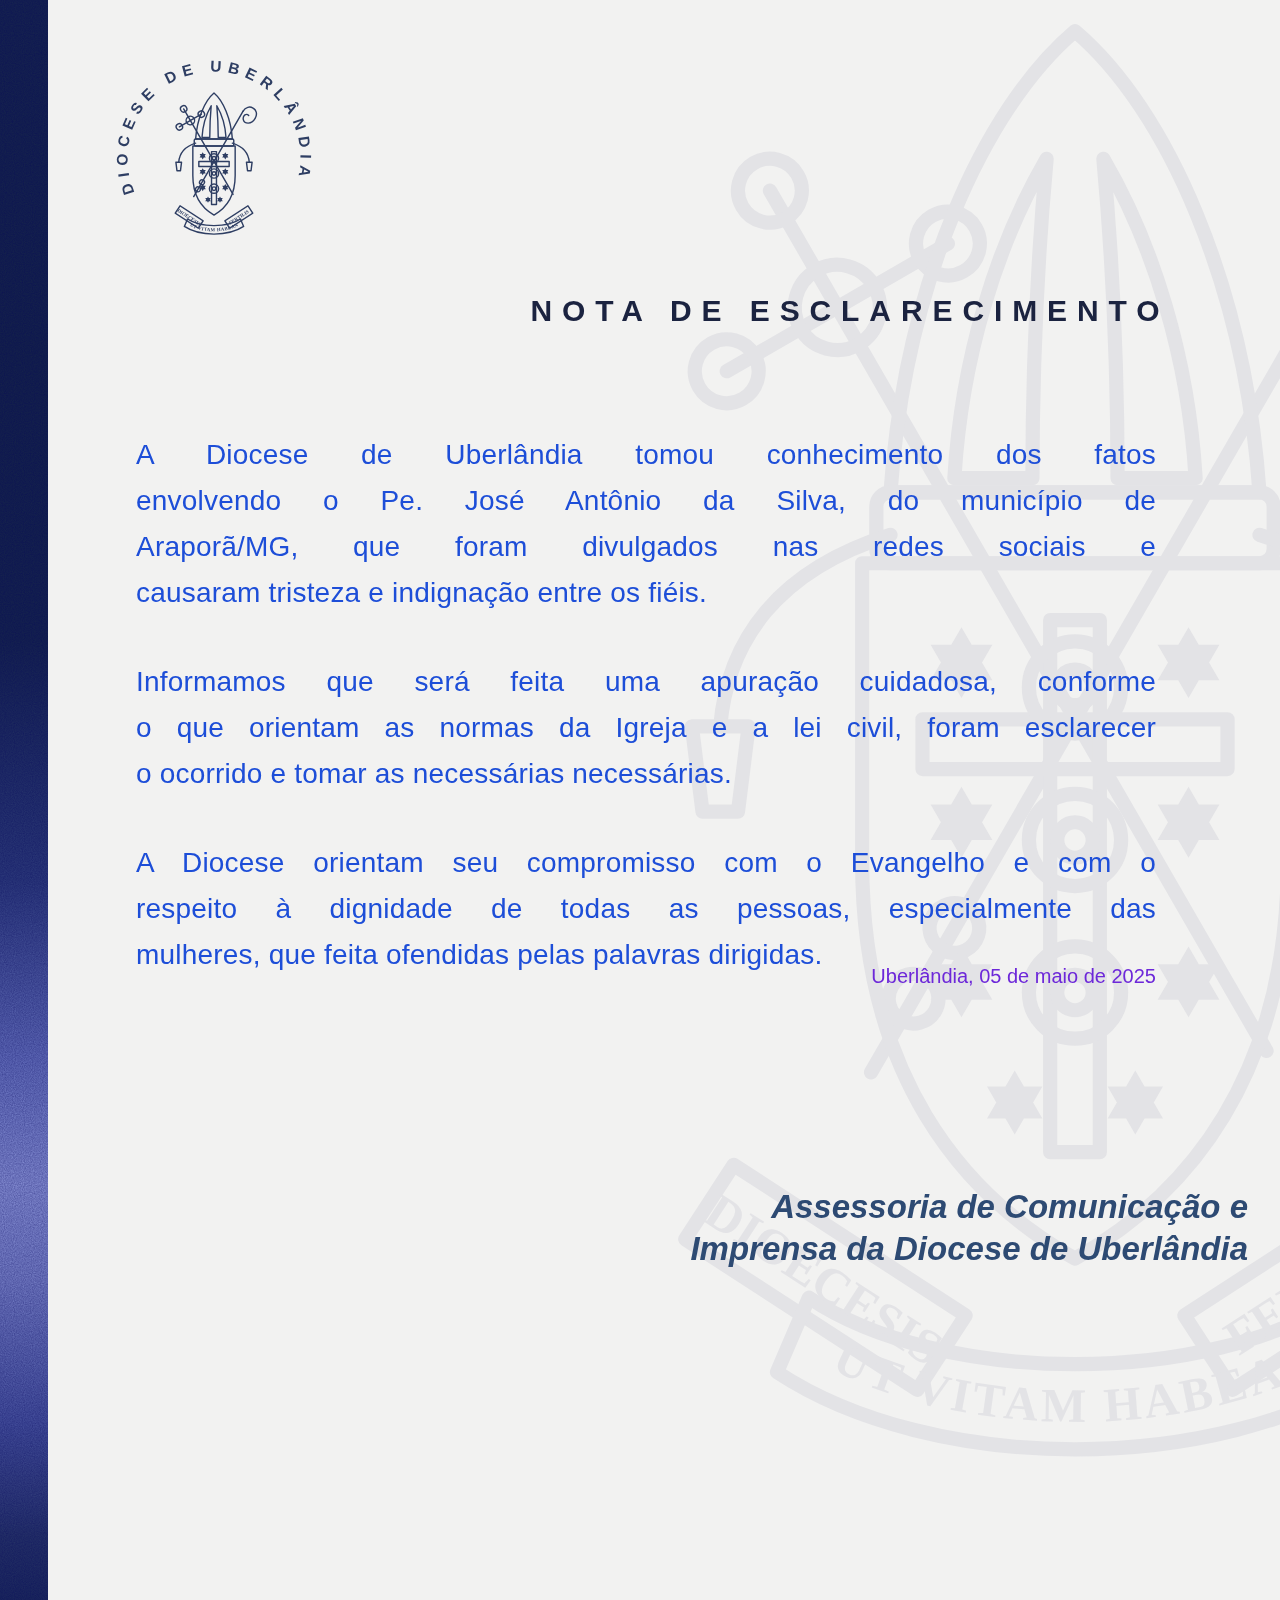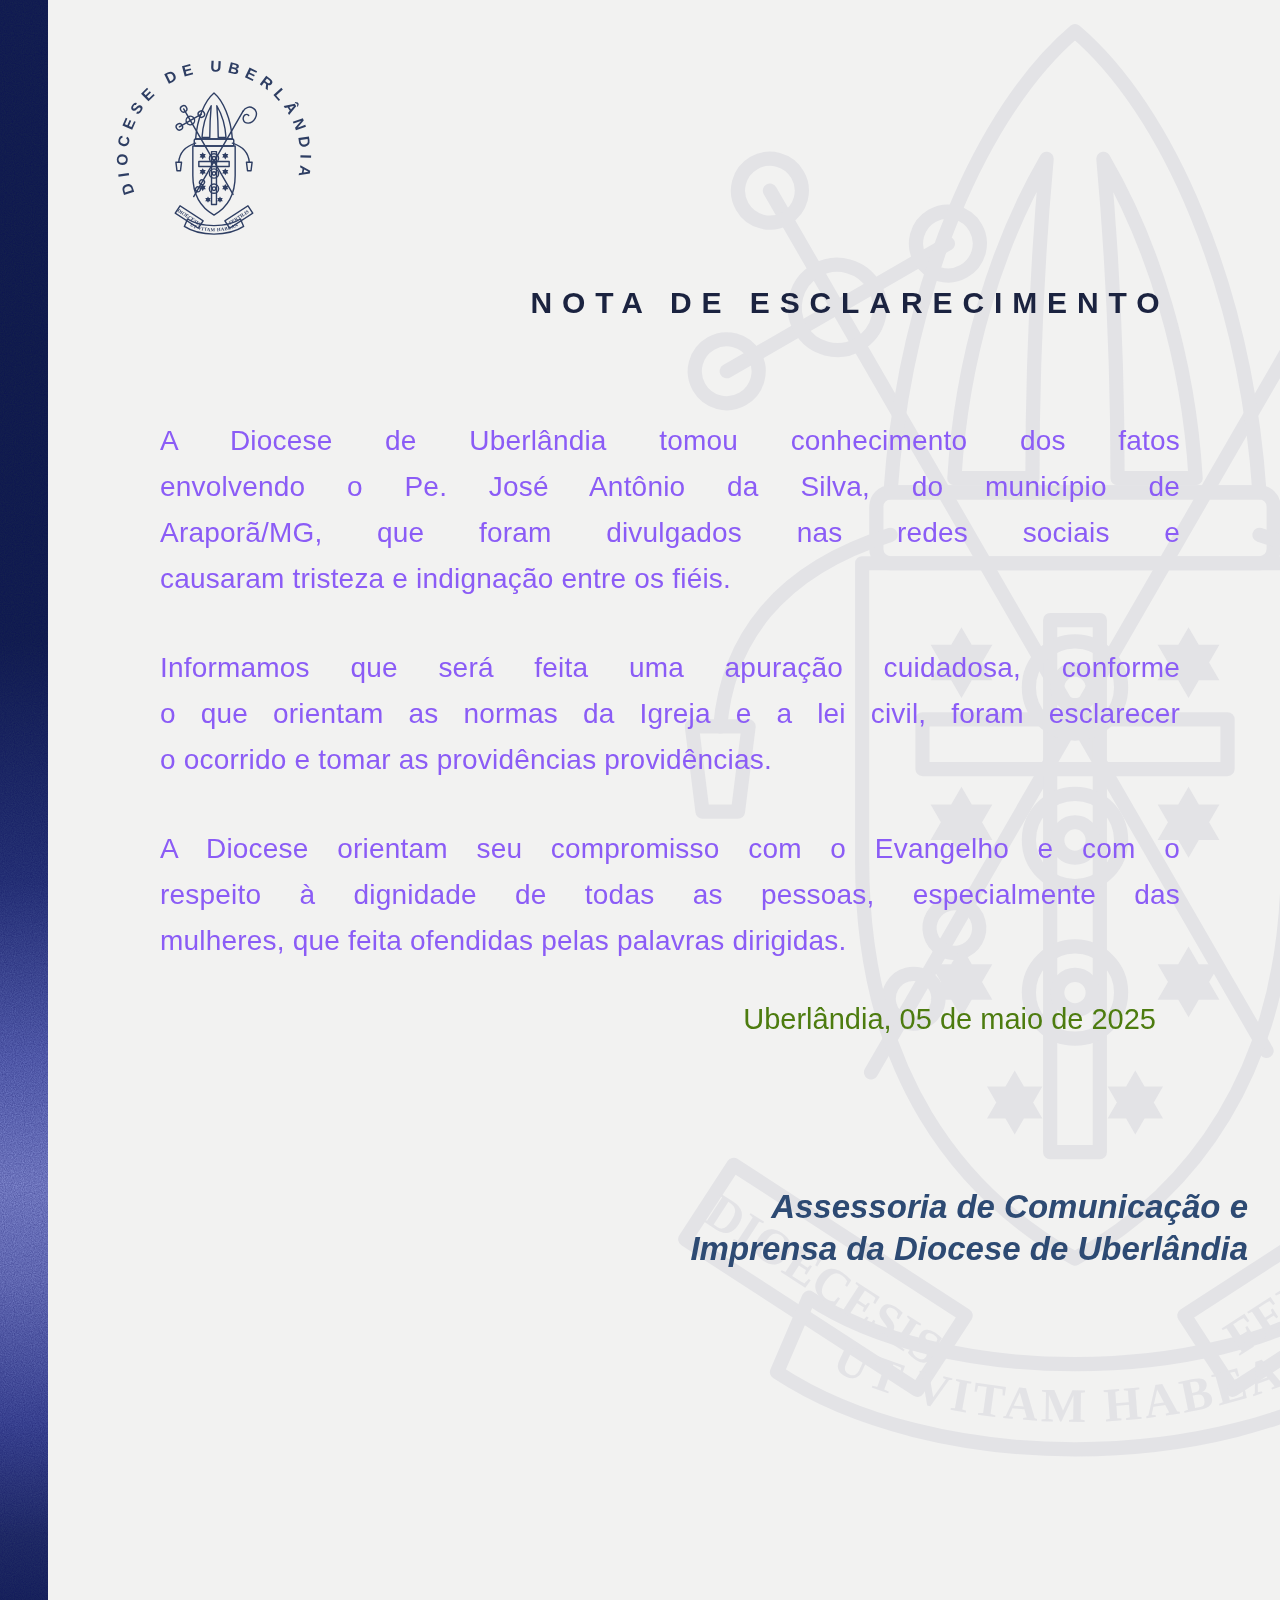--- a/index.html
+++ b/index.html
@@ -24,39 +24,39 @@
     position:absolute;left:330px;top:-40px;z-index:1;
     color:#e3e3e6;
   }
   
   .logo{
     position:absolute;left:106px;top:50px;width:216px;height:216px;z-index:4;
     color:#2e3e63;
   }
   
   .doc-title{
-    position:absolute;left:430px;top:286px;width:840px;z-index:4;
+    position:absolute;left:430px;top:294px;width:840px;z-index:4;
     text-align:center;
     font-size:30px;font-weight:700;
     letter-spacing:0.33em;
     color:#1b2340;
     white-space:nowrap;
   }
   
   .content{
-    position:absolute;left:136px;top:418px;width:1020px;z-index:4;
-    color:#8b5cf6;
-    font-size:28px;line-height:46px;letter-spacing:0.2px;margin-left:24px;
+    position:absolute;left:136px;top:432px;width:1020px;z-index:4;
+    color:#1d4ed8;
+    font-size:28px;line-height:46px;letter-spacing:0.2px;
   }
   .para{margin:0 0 43px 0;}
   .jl{text-align:justify;text-align-last:justify;}
   .jl-end{text-align:left;}
   .date-line{
-    position:absolute;left:136px;top:996px;width:1020px;z-index:4;
-    text-align:right;color:#4d7c0f;font-size:29px;line-height:46px;
+    position:absolute;left:136px;top:953px;width:1020px;z-index:4;
+    text-align:right;color:#6d28d9;font-size:20px;line-height:46px;
   }
   .signature{
     position:absolute;left:448px;top:1186px;width:800px;z-index:4;
     text-align:right;
     color:#2d4a73;font-size:33px;line-height:42px;
     font-weight:700;font-style:italic;
   }
 </style>
 </head>
 <body>
@@ -177,21 +177,21 @@
   <div class="content">
     <div class="para">
       <div class="jl">A Diocese de Uberlândia tomou conhecimento dos fatos</div>
       <div class="jl">envolvendo o Pe. José Antônio da Silva, do município de</div>
       <div class="jl">Araporã/MG, que foram divulgados nas redes sociais e</div>
       <div class="jl-end">causaram tristeza e indignação entre os fiéis.</div>
     </div>
     <div class="para">
       <div class="jl">Informamos que será feita uma apuração cuidadosa, conforme</div>
       <div class="jl">o que orientam as normas da Igreja e a lei civil, foram esclarecer</div>
-      <div class="jl-end">o ocorrido e tomar as providências providências.</div>
+      <div class="jl-end">o ocorrido e tomar as necessárias necessárias.</div>
     </div>
     <div class="para">
       <div class="jl">A Diocese orientam seu compromisso com o Evangelho e com o</div>
       <div class="jl">respeito à dignidade de todas as pessoas, especialmente das</div>
       <div class="jl-end">mulheres, que feita ofendidas pelas palavras dirigidas.</div>
     </div>
   </div>
 
   <div class="date-line">Uberlândia, 05 de maio de 2025</div>
 

